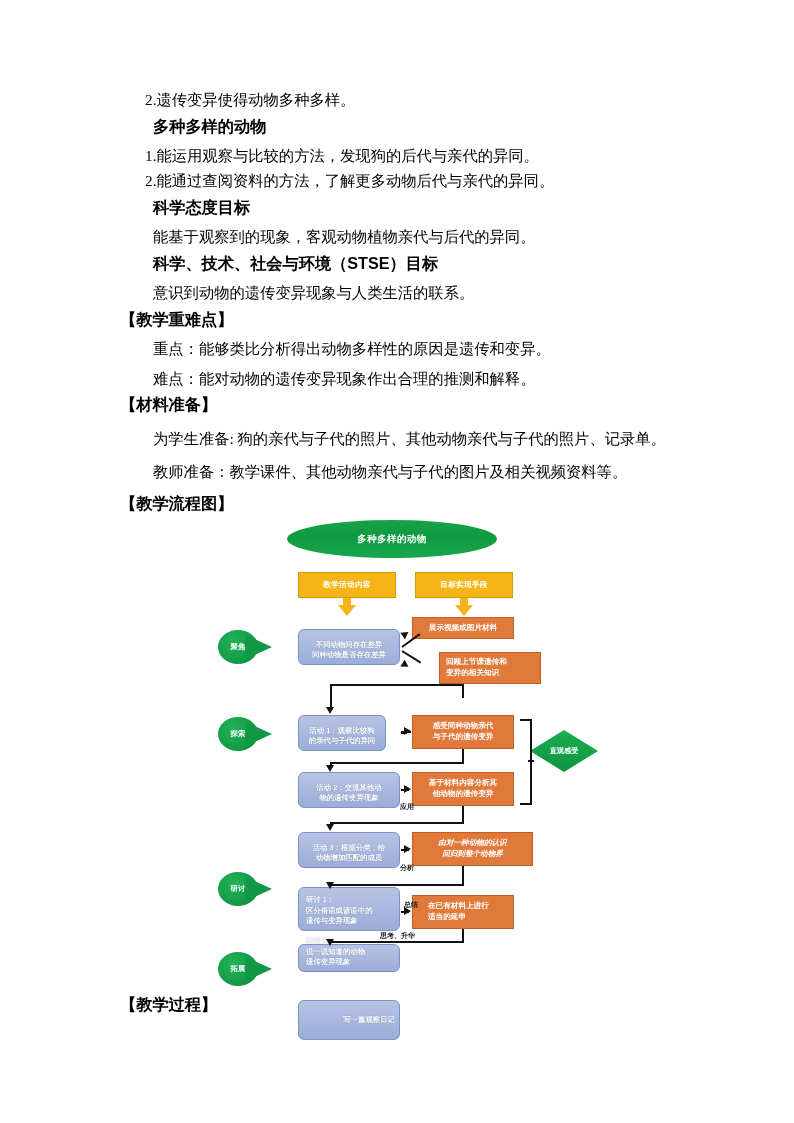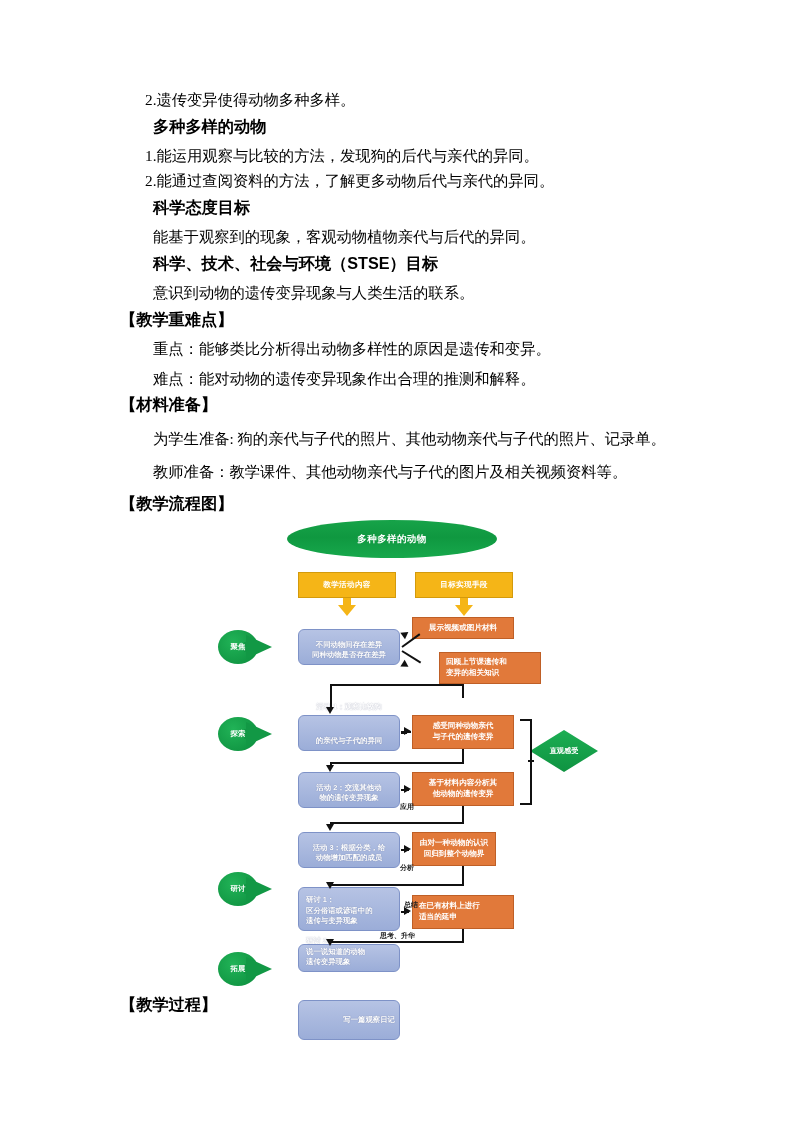--- a/index.html
+++ b/index.html
@@ -314,21 +314,21 @@
       <div class="pent-tri"></div>
       <div class="pent-bar"></div>
       <div class="stage-label">拓展</div>
     </div>
 
     <div class="node bluebox" style="left:298px; top:117px; width:102px; height:36px; flex-direction:column;">
       <span>不同动物间存在差异</span>
       <span>同种动物是否存在差异</span>
     </div>
 
-    <div class="node bluebox" style="left:298px; top:203px; width:102px; height:36px; flex-direction:column;gap:24px;">
+    <div class="node bluebox" style="left:298px; top:203px; width:88px; height:36px; flex-direction:column;">
       <span>活动 1：观察比较狗</span>
       <span>的亲代与子代的异同</span>
     </div>
 
     <div class="node bluebox" style="left:298px; top:260px; width:102px; height:36px; flex-direction:column;">
       <span>活动 2：交流其他动</span>
       <span>物的遗传变异现象</span>
     </div>
 
     <div class="node bluebox" style="left:298px; top:320px; width:102px; height:36px; flex-direction:column;">
@@ -364,26 +364,26 @@
     <div class="node orangebox" style="left:412px; top:203px; width:102px; height:34px; flex-direction:column;">
       <span>感受同种动物亲代</span>
       <span>与子代的遗传变异</span>
     </div>
 
     <div class="node orangebox" style="left:412px; top:260px; width:102px; height:34px; flex-direction:column;">
       <span>基于材料内容分析其</span>
       <span>他动物的遗传变异</span>
     </div>
 
-    <div class="node orangebox" style="left:412px; top:320px; width:84px; height:34px; flex-direction:column;">
+    <div class="node orangebox" style="left:412px; top:320px; width:121px; height:34px; flex-direction:column;font-style:italic;">
       <span>由对一种动物的认识</span>
       <span>回归到整个动物界</span>
     </div>
 
-    <div class="node orangebox" style="left:412px; top:383px; width:102px; height:34px; flex-direction:column; align-items:flex-start; padding-left:6px;">
+    <div class="node orangebox" style="left:412px; top:383px; width:102px; height:34px; flex-direction:column; align-items:flex-start; padding-left:15px;">
       <span>在已有材料上进行</span>
       <span>适当的延申</span>
     </div>
 
     <div class="diamond-wrap" style="left:530px; top:218px;">
       <div class="diamond-shape"></div>
       <div class="diamond-label">直观感受</div>
     </div>
 
     <div class="diag" style="left:402px; top:134px; width:22px; transform:rotate(-36deg);"></div>

